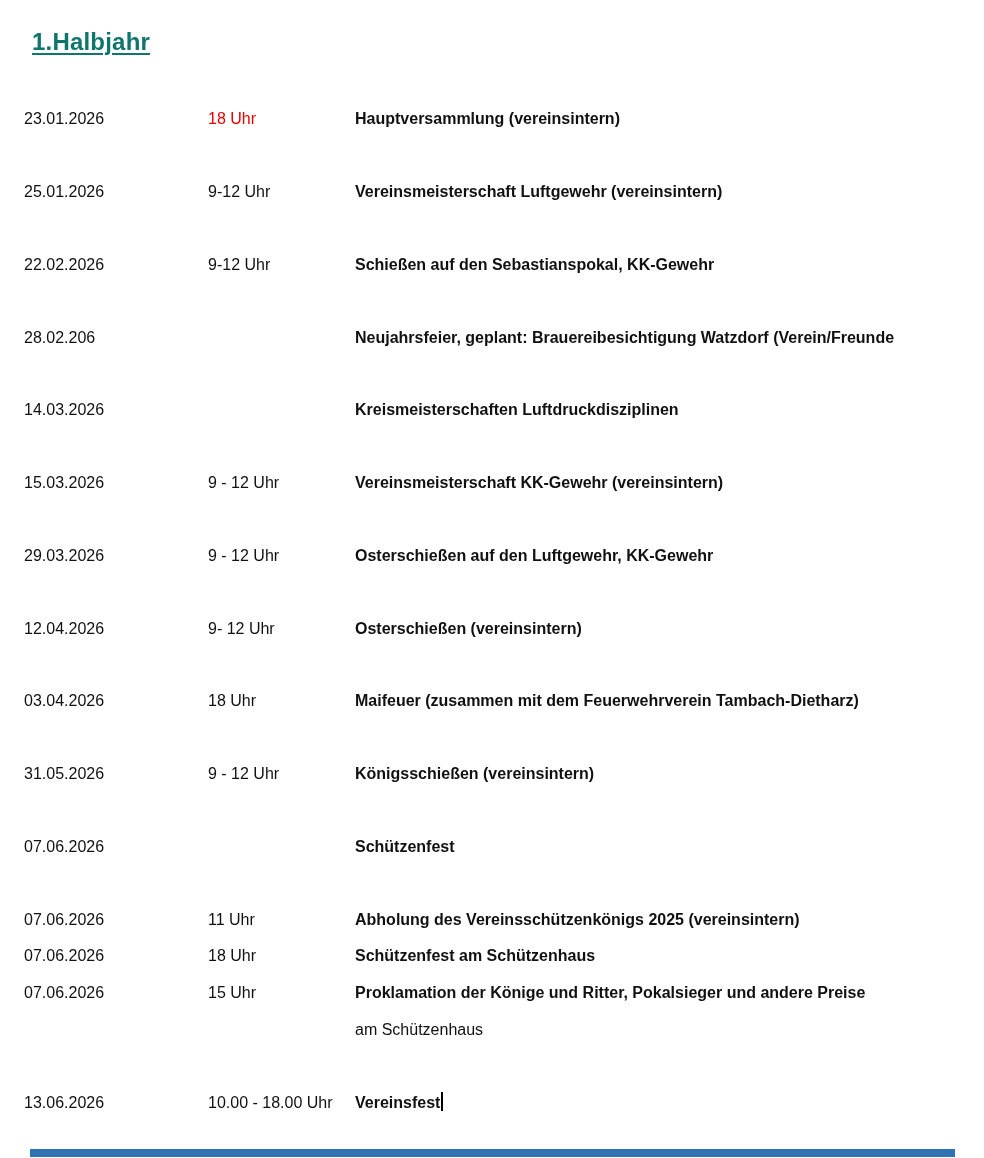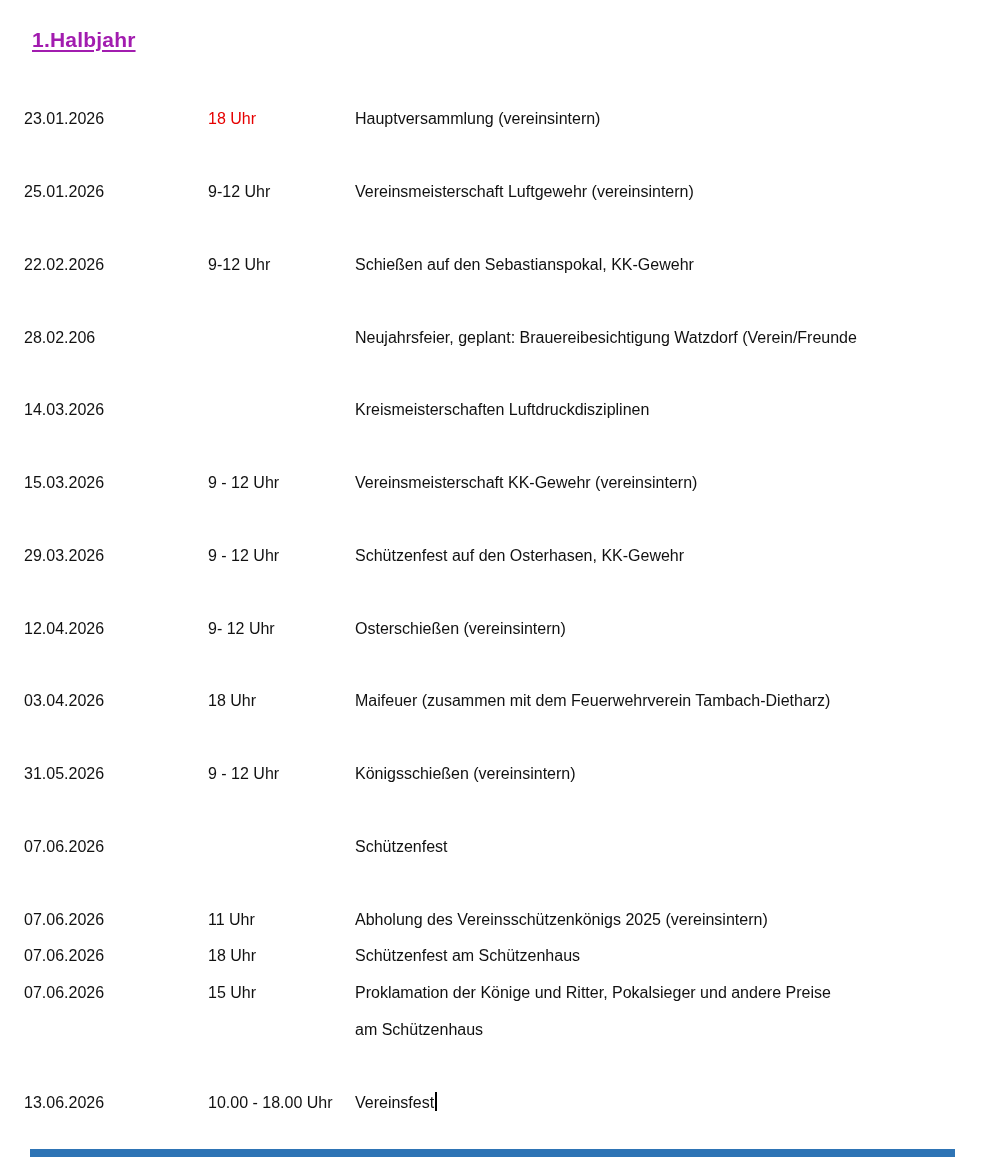--- a/index.html
+++ b/index.html
@@ -17,23 +17,23 @@
   }
   .page {
     position: absolute;
     inset: 0;
     background: #ffffff;
   }
   .doc-title {
     position: absolute;
     top: 28px;
     left: 32px;
-    font-size: 21px;
+    font-size: 24px;
     font-weight: bold;
-    color: #a21caf;
+    color: #0f766e;
     text-decoration: underline;
     text-decoration-thickness: 2px;
     text-underline-offset: 3px;
     letter-spacing: 0.2px;
   }
   .row {
     position: absolute;
     left: 0;
     width: 100%;
     font-size: 16px;
@@ -49,20 +49,21 @@
     left: 199px;
     white-space: nowrap;
     margin-left: 9px;
   }
   .cell-desc {
     position: absolute;
     left: 355px;
     right: 5px;
     white-space: nowrap;
     overflow: hidden;
+    font-weight: bold;
   }
   .cell-desc2 {
     position: absolute;
     left: 355px;
     top: 37px;
     white-space: nowrap;
   }
   .time-red {
     color: #e60000;
   }
@@ -122,21 +123,21 @@
 
   <div class="row" style="top:472px">
     <span class="cell-date">15.03.2026</span>
     <span class="cell-time">9 - 12 Uhr</span>
     <span class="cell-desc">Vereinsmeisterschaft KK-Gewehr (vereinsintern)</span>
   </div>
 
   <div class="row" style="top:545px">
     <span class="cell-date">29.03.2026</span>
     <span class="cell-time">9 - 12 Uhr</span>
-    <span class="cell-desc">Schützenfest auf den Osterhasen, KK-Gewehr</span>
+    <span class="cell-desc">Osterschießen auf den Luftgewehr, KK-Gewehr</span>
   </div>
 
   <div class="row" style="top:618px">
     <span class="cell-date">12.04.2026</span>
     <span class="cell-time">9- 12 Uhr</span>
     <span class="cell-desc">Osterschießen (vereinsintern)</span>
   </div>
 
   <div class="row" style="top:690px">
     <span class="cell-date">03.04.2026</span>

